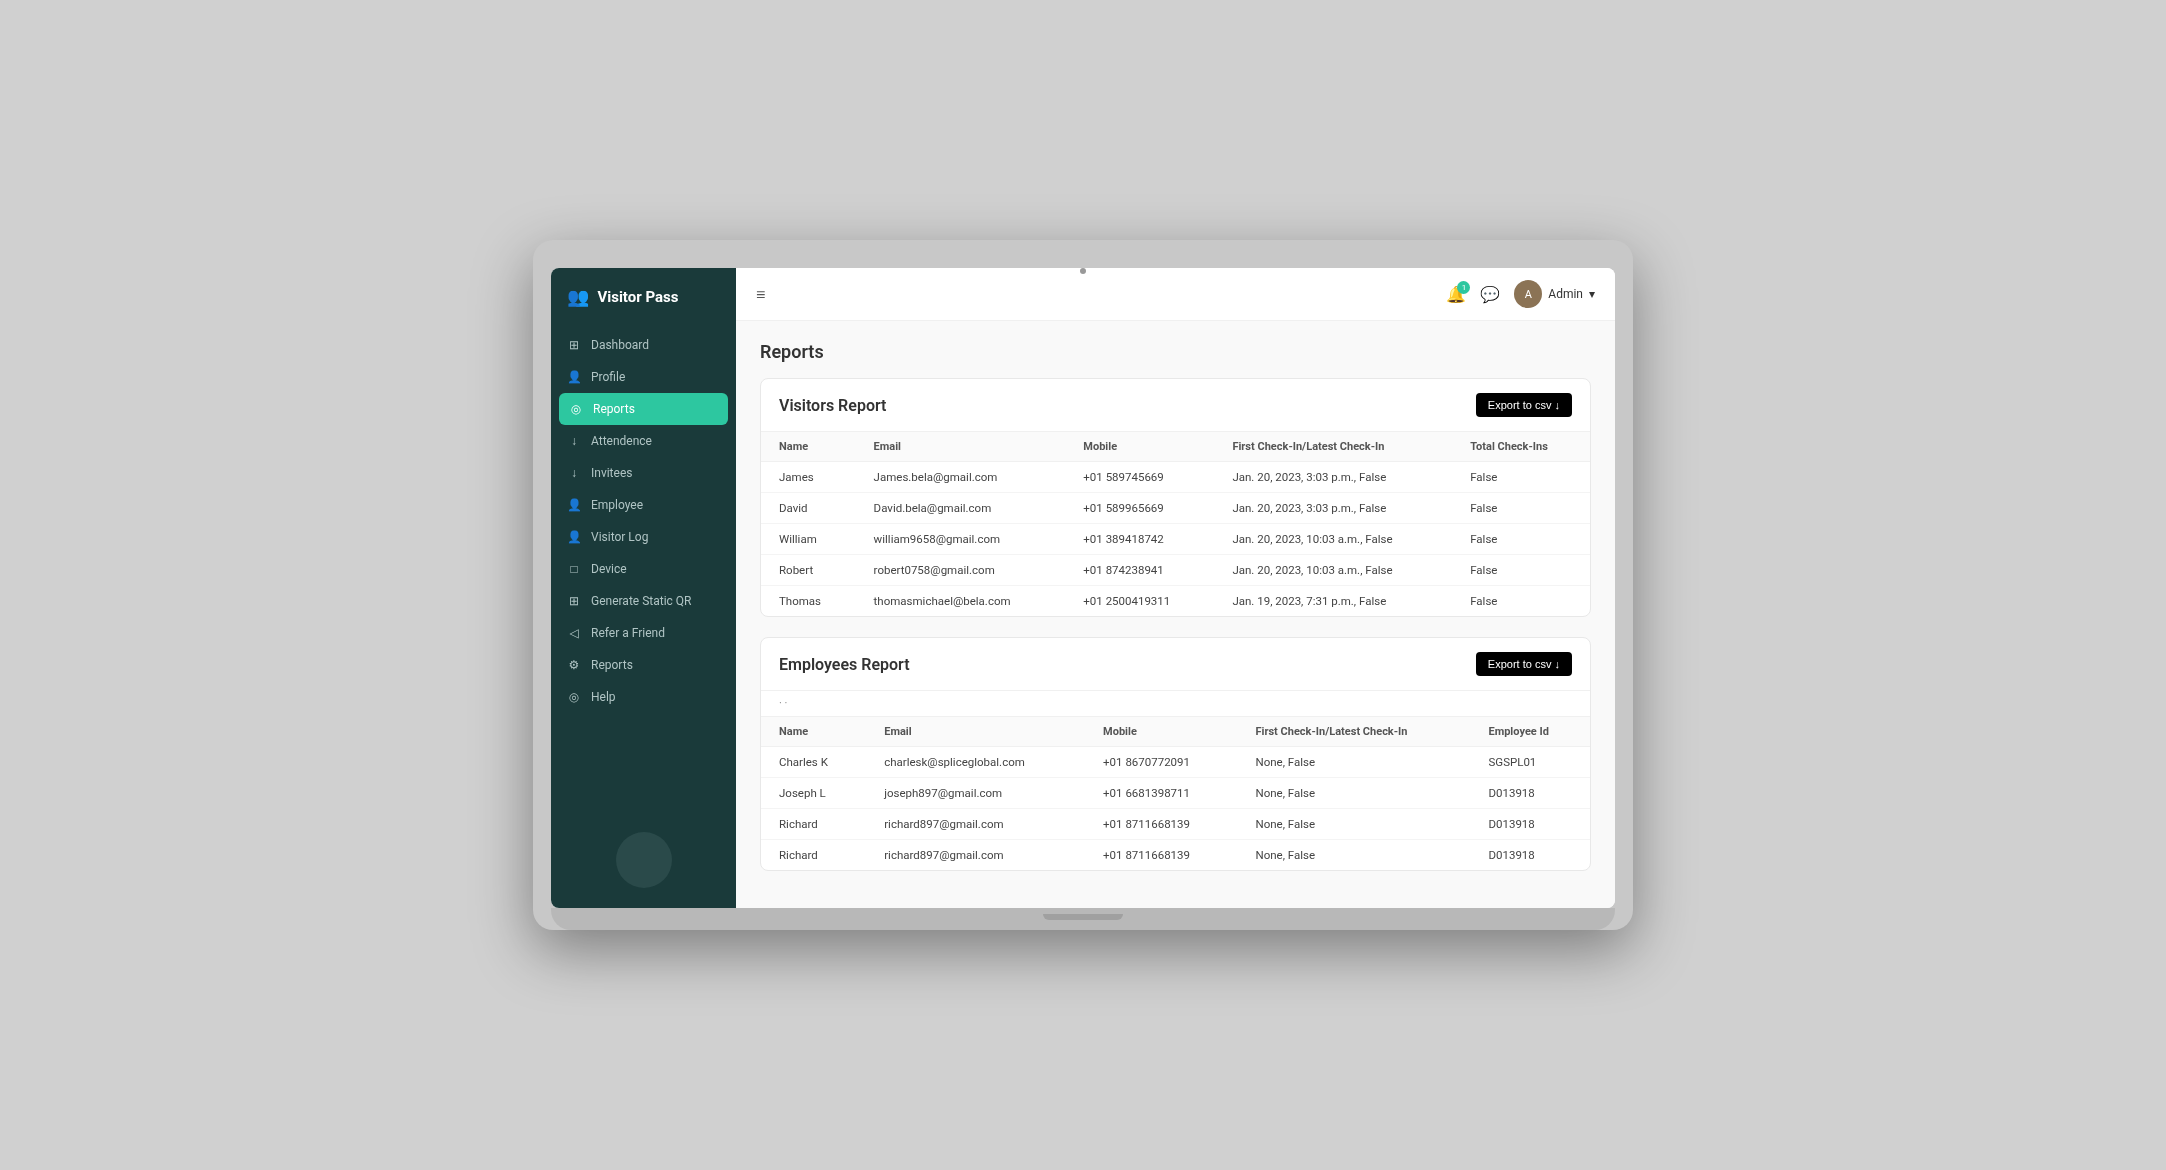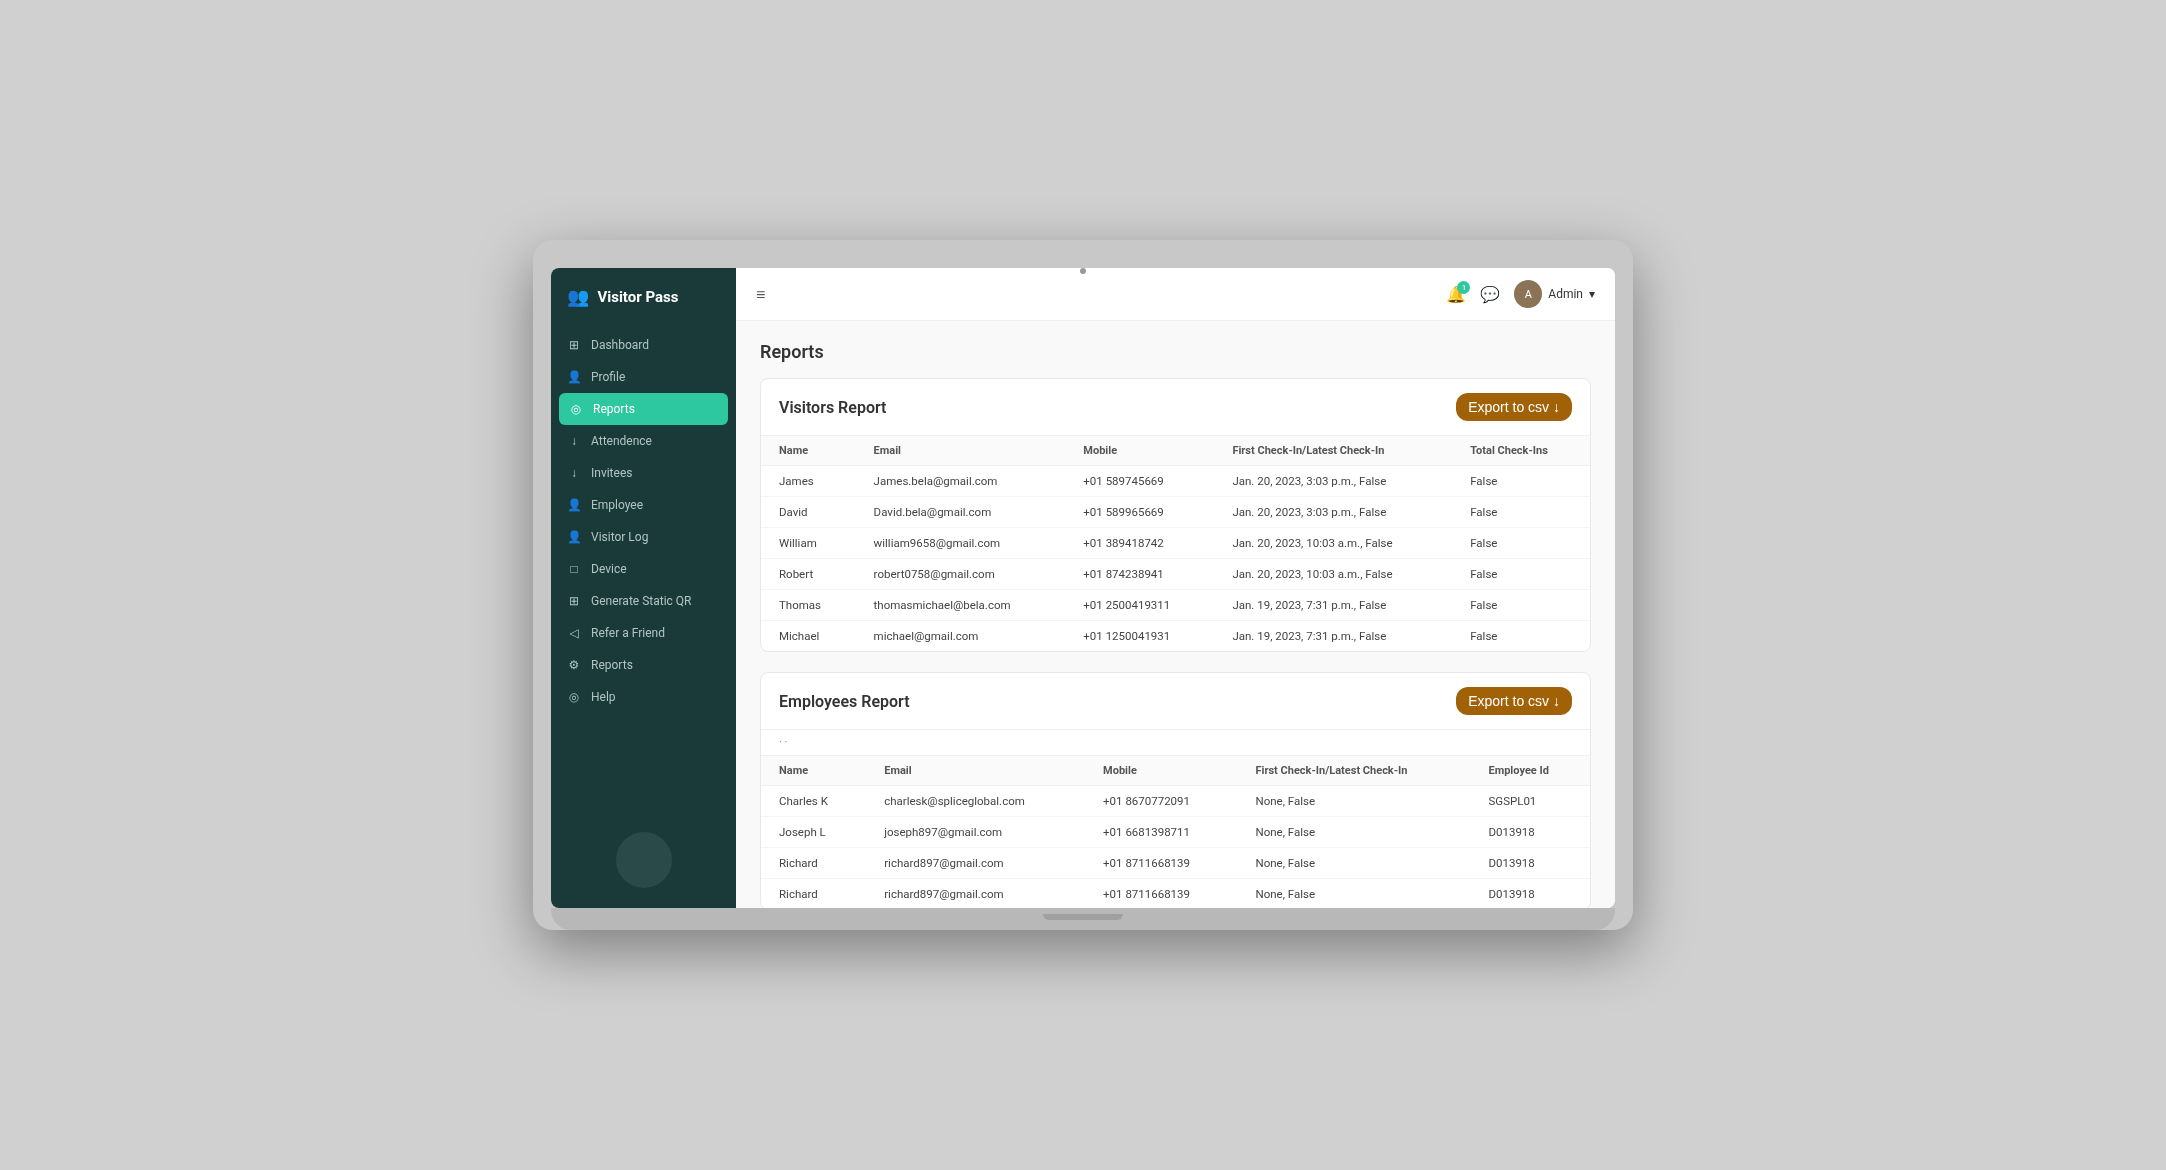--- a/index.html
+++ b/index.html
@@ -230,26 +230,26 @@
       padding: 14px 18px;
     }
 
     .report-title {
       font-size: 16px;
       font-weight: 600;
       color: #333;
     }
 
     .export-btn {
-      background: #a16207;
+      background: #000000;
       color: #fff;
       border: none;
-      border-radius: 12px;
+      border-radius: 4px;
       padding: 6px 12px;
-      font-size: 14px;
+      font-size: 11px;
       cursor: pointer;
       display: flex;
       align-items: center;
       gap: 4px;
     }
 
     .report-table {
       width: 100%;
       border-collapse: collapse;
       font-size: 11.5px;
@@ -419,27 +419,20 @@
       <td>Robert</td>
       <td>robert0758@gmail.com</td>
       <td>+01 874238941</td>
       <td>Jan. 20, 2023, 10:03 a.m.,  False</td>
       <td>False</td>
     </tr>
                   <tr>
       <td>Thomas</td>
       <td>thomasmichael@bela.com</td>
       <td>+01 2500419311</td>
-      <td>Jan. 19, 2023, 7:31 p.m.,  False</td>
-      <td>False</td>
-    </tr>
-                  <tr>
-      <td>Michael</td>
-      <td>michael@gmail.com</td>
-      <td>+01 1250041931</td>
       <td>Jan. 19, 2023, 7:31 p.m.,  False</td>
       <td>False</td>
     </tr>
                 </tbody>
             </table>
           </div>
 
           <div class="report-section">
             <div class="report-header">
               <span class="report-title">Employees Report</span>

